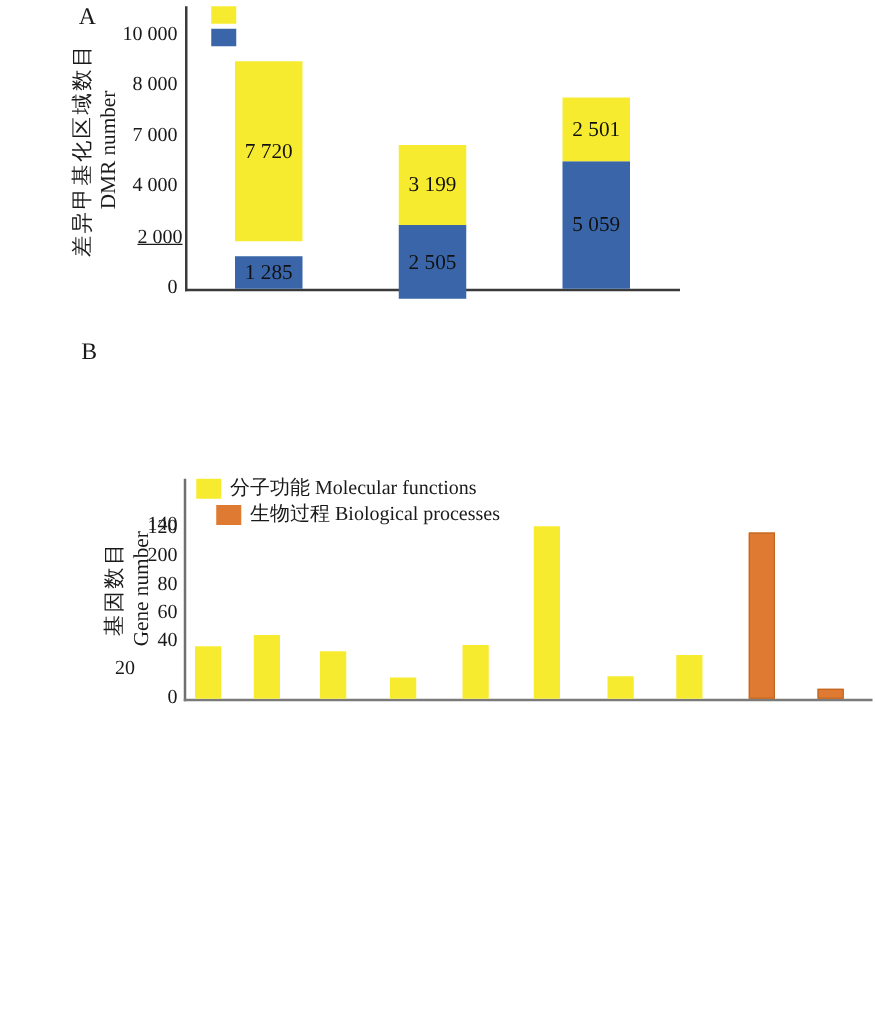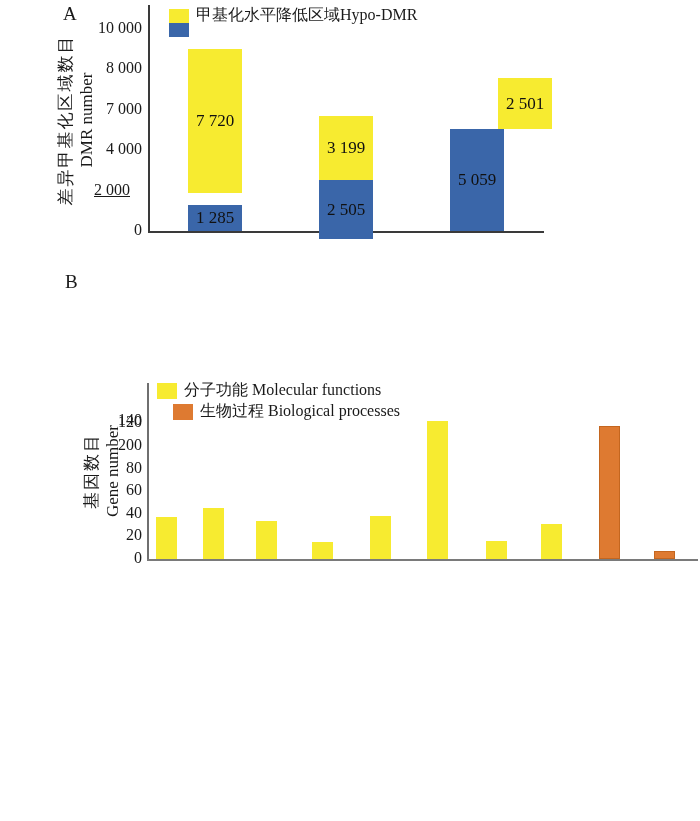--- a/index.html
+++ b/index.html
@@ -31,21 +31,21 @@
   <div class="abs ytitle" style="left:-60px;top:99px;width:272px">
     <div class="zh">差异甲基化区域数目</div>
     <div class="en">DMR number</div>
   </div>
 
   <div class="abs" style="left:148px;top:5px;width:2px;height:228px;background:#3a3a3a"></div>
   <div class="abs" style="left:148px;top:231px;width:396px;height:2px;background:#3a3a3a"></div>
 
   <div class="abs" style="left:0;top:0" id="a-ticks">
       <div class="tick" style="left: 58px; width: 84px; top: 221px;">0</div>
-      <div class="tick" style="left: 46px; width: 84px; top: 180.6px; text-decoration: underline;">2 000</div>
+      <div class="tick" style="left: 62px; width: 84px; top: 180.6px; text-decoration: underline;">2 000</div>
       <div class="tick" style="left: 58px; width: 84px; top: 140.2px;">4 000</div>
       <div class="tick" style="left: 58px; width: 84px; top: 99.8px;">7 000</div>
       <div class="tick" style="left: 58px; width: 84px; top: 59.4px;">8 000</div>
       <div class="tick" style="left: 58px; width: 84px; top: 19px;">10 000</div>
     </div>
   <div class="abs" style="left:0;top:0" id="a-bars">
       <div class="seg" style="left: 188px; top: 205.043px; width: 54px; height: 25.957px; background: rgb(58, 102, 169);">
         <span class="vlab">1 285</span>
       </div>
       <div class="seg" style="left: 188px; top: 49.099px; width: 54px; height: 144px; background: rgb(247, 235, 48);">
@@ -53,46 +53,45 @@
       </div>
       <div class="seg" style="left: 319px; top: 180.399px; width: 54px; height: 59px; background: rgb(58, 102, 169);">
         <span class="vlab">2 505</span>
       </div>
       <div class="seg" style="left: 319px; top: 115.779px; width: 54px; height: 64.6198px; background: rgb(247, 235, 48);">
         <span class="vlab">3 199</span>
       </div>
       <div class="seg" style="left: 450px; top: 128.808px; width: 54px; height: 102.192px; background: rgb(58, 102, 169);">
         <span class="vlab">5 059</span>
       </div>
-      <div class="seg" style="left: 450px; top: 78.288px; width: 54px; height: 50.5202px; background: rgb(247, 235, 48); margin-left: 48px;">
+      <div class="seg" style="left: 450px; top: 78.288px; width: 54px; height: 50.5202px; background: rgb(247, 235, 48);">
         <span class="vlab">2 501</span>
       </div>
     </div>
   <div class="abs" style="left:0;top:0" id="a-xlabels"></div>
   <div class="abs" style="left:0;top:0" id="a-legend">
       <div class="legrow" style="left: 169px; top: 5px;">
         <span class="swatch" style="width: 20px; height: 14px; background: rgb(247, 235, 48);"></span>
-        <span class="legtxt">甲基化水平降低区域Hypo-DMR</span>
       </div>
       <div class="legrow" style="left: 169px; top: 22.5px;">
         <span class="swatch" style="width: 20px; height: 14px; background: rgb(58, 102, 169);"></span>
       </div>
     </div>
 
   <div class="abs ytitle" style="left:2px;top:450px;width:200px">
     <div class="zh">基因数目</div>
     <div class="en">Gene number</div>
   </div>
 
   <div class="abs" style="left:147px;top:383px;width:2px;height:178px;background:#6f6f6f"></div>
   <div class="abs" style="left:147px;top:559px;width:551px;height:2px;background:#7a7a7a"></div>
 
   <div class="abs" style="left:0;top:0" id="b-ticks">
       <div class="tick" style="left: 58px; width: 84px; top: 549px;">0</div>
-      <div class="tick" style="left: 58px; width: 84px; top: 526.4px;">20</div>
+      <div class="tick" style="left: 58px; width: 84px; top: 526.4px; text-align: center;">20</div>
       <div class="tick" style="left: 58px; width: 84px; top: 503.8px;">40</div>
       <div class="tick" style="left: 58px; width: 84px; top: 481.2px;">60</div>
       <div class="tick" style="left: 58px; width: 84px; top: 458.6px;">80</div>
       <div class="tick" style="left: 58px; width: 84px; top: 436px;">200</div>
       <div class="tick" style="left: 58px; width: 84px; top: 413.4px; text-align: right;">120</div>
       <div class="tick" style="left: 58px; width: 84px; top: 411px;">140</div>
     </div>
   <div class="abs" style="left:0;top:0" id="b-bars">
       <div style="position: absolute; left: 156px; top: 517.19px; width: 21px; height: 41.81px; background: rgb(247, 235, 48); box-sizing: border-box; border: none;"></div>
       <div style="position: absolute; left: 203px; top: 508.15px; width: 21px; height: 50.85px; background: rgb(247, 235, 48); box-sizing: border-box; border: none;"></div>

